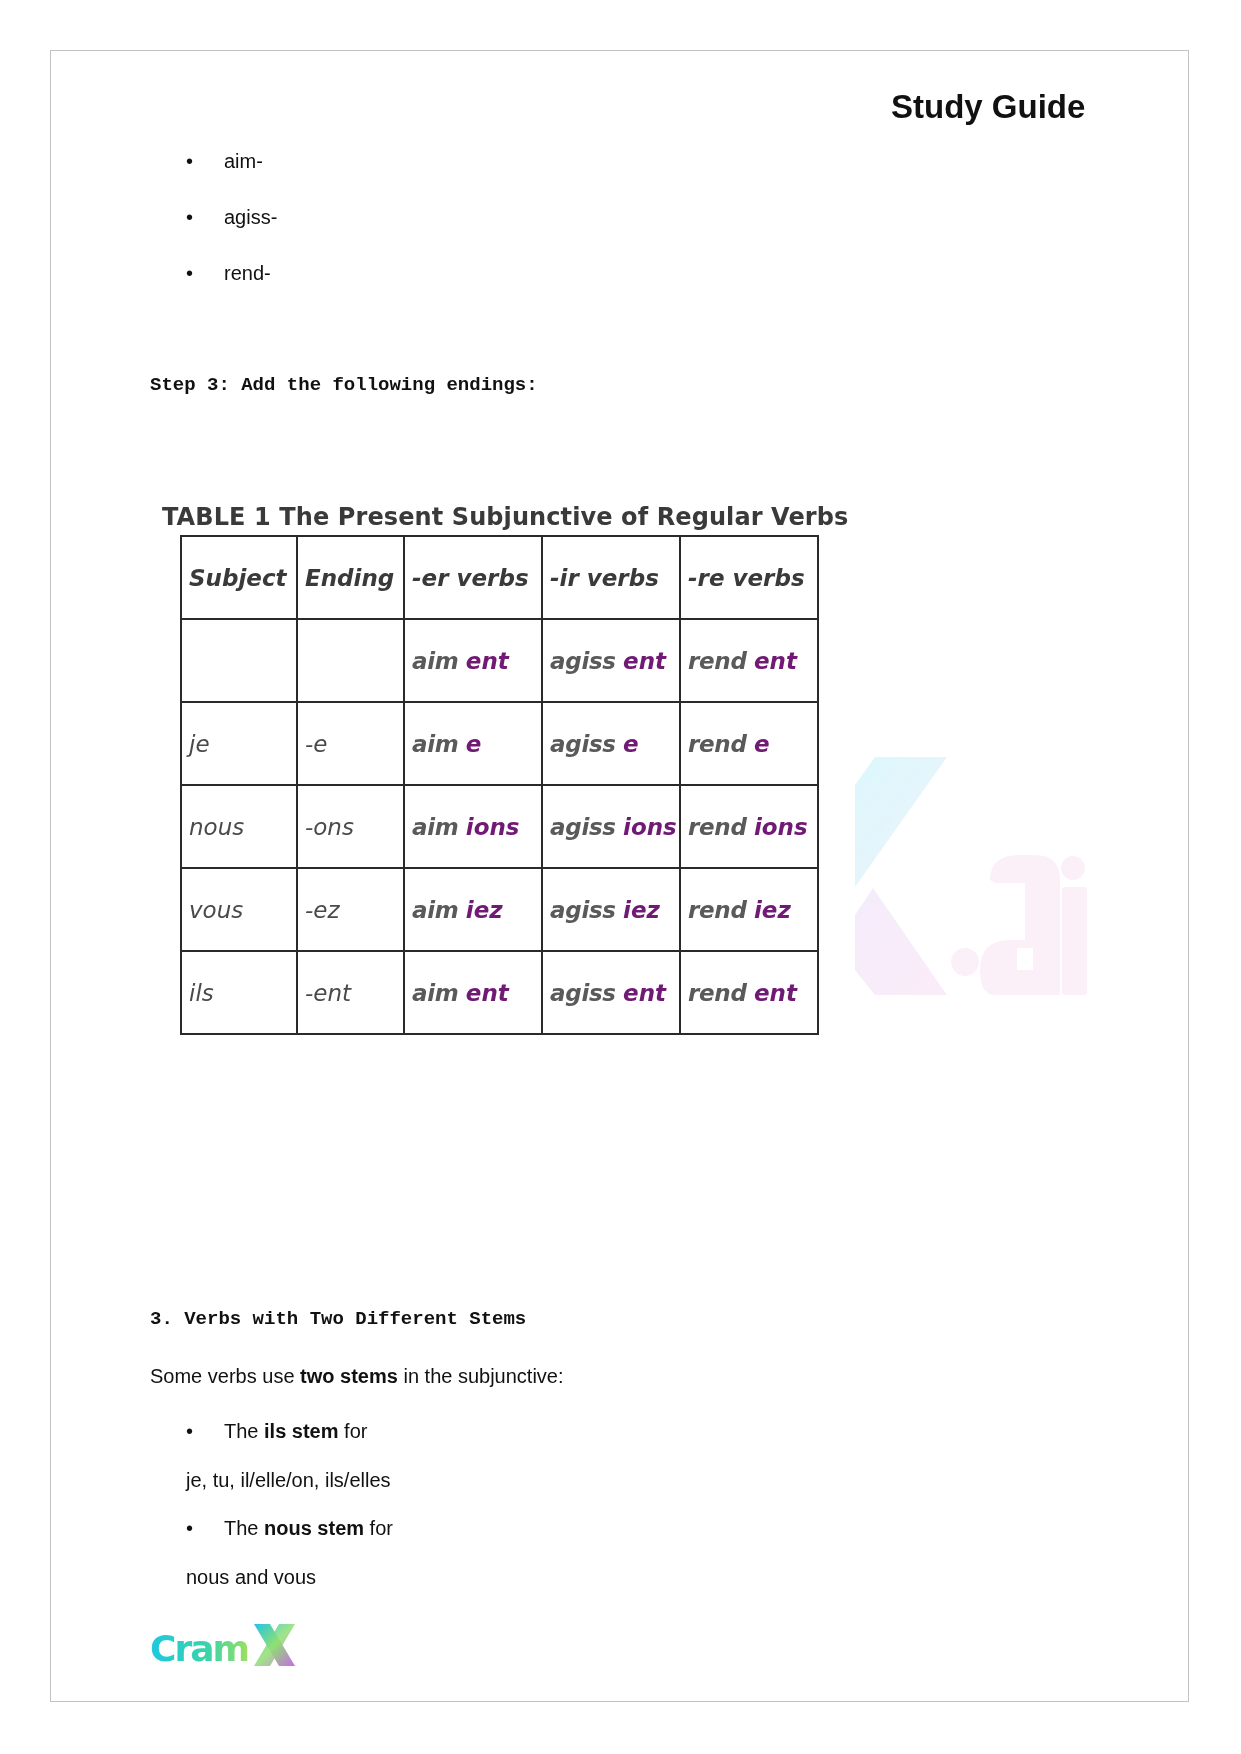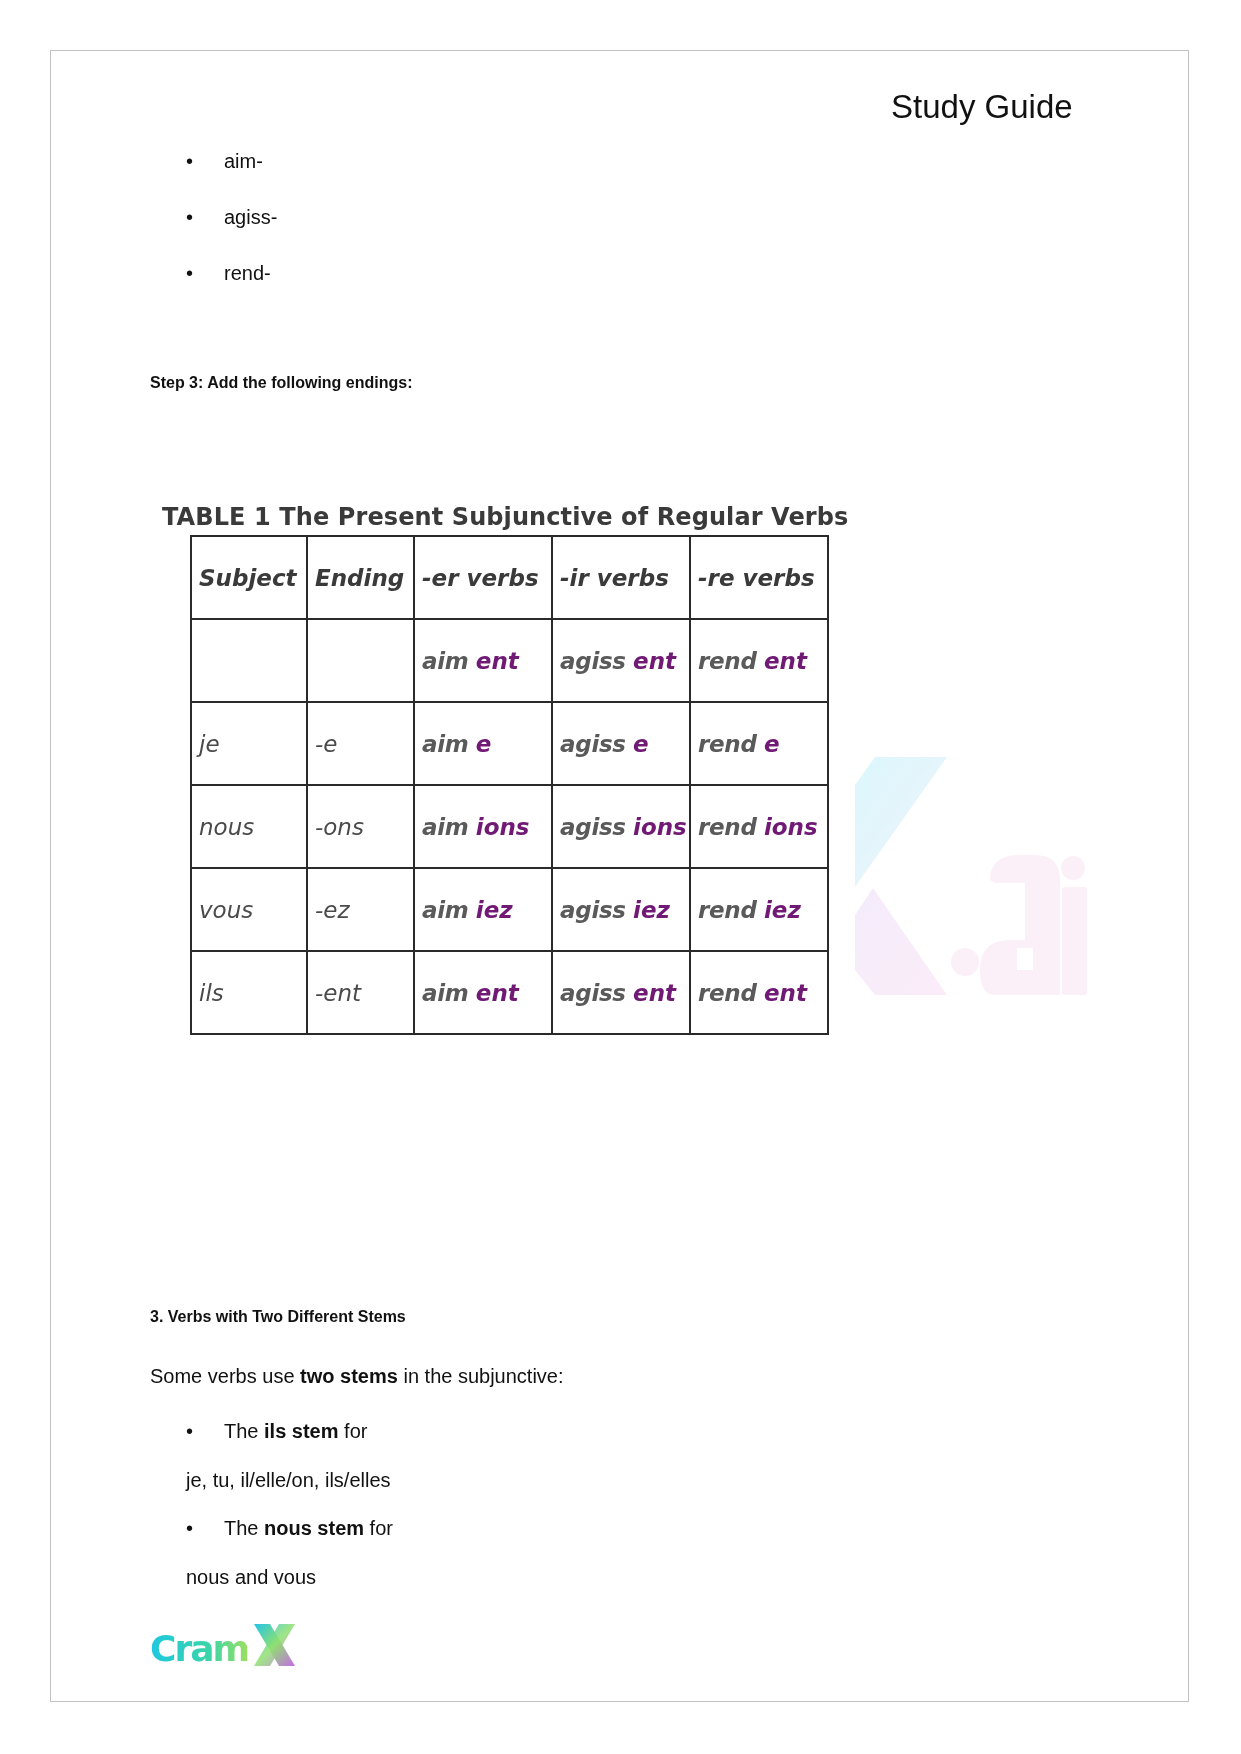--- a/index.html
+++ b/index.html
@@ -1,26 +1,26 @@
 <!DOCTYPE html>
 <html><head>
   <meta charset="utf-8">
   <style>
     html, body { margin: 0; padding: 0; background: #ffffff; }
     body { width: 1241px; height: 1754px; position: relative; font-family: "Liberation Sans", sans-serif; color: #111; }
     .page { position: absolute; left: 50px; top: 50px; width: 1139px; height: 1652px; border: 1.5px solid #c2c2c2; box-sizing: border-box; }
-    .title { position: absolute; left: 891px; top: 88px; font-size: 33px; font-weight: normal; color: #111; white-space: nowrap; }
+    .title { position: absolute; left: 891px; top: 88px; font-size: 33px; font-weight: bold; color: #111; white-space: nowrap; }
     .bullet-row { position: absolute; left: 186px; font-size: 20px; white-space: nowrap; }
     .bullet-row .dot { display: inline-block; width: 38px; }
     .plain { position: absolute; font-size: 20px; white-space: nowrap; }
-    .heading { position: absolute; left: 150px; font-size: 16px; font-weight: bold; white-space: nowrap; }
+    .heading { position: absolute; left: 150px; font-size: 19px; font-weight: bold; white-space: nowrap; font-family: Liberation Mono, monospace; }
     b { font-weight: bold; text-align: center; }
 
     .table-caption { position: absolute; left: 162px; top: 503px; font-family: "DejaVu Sans", sans-serif; font-weight: bold; font-size: 24px; color: #3a3a3a; white-space: nowrap; letter-spacing: 0.1px; }
-    table.verbs { position: absolute; left: 190px; top: 535px; border-collapse: collapse; font-family: "DejaVu Sans", sans-serif; }
+    table.verbs { position: absolute; left: 180px; top: 535px; border-collapse: collapse; font-family: "DejaVu Sans", sans-serif; }
     table.verbs td, table.verbs th { border: 2px solid #2a2a2a; height: 81px; padding: 0 0 0 7px; text-align: left; vertical-align: middle; font-size: 23px; color: #4a4a4a; font-style: italic; font-weight: normal; white-space: nowrap; }
     table.verbs th { font-weight: bold; color: #3a3a3a; }
     table.verbs .c0 { width: 107px; }
     table.verbs .c1 { width: 98px; }
     table.verbs .c2 { width: 129px; margin-left: 16px; }
     table.verbs .c3 { width: 129px; }
     table.verbs .c4 { width: 129px; }
     .stem { font-weight: 700; color: #5a5a5a; letter-spacing: -0.3px; }
     .end { font-weight: bold; color: #701a75; }
 

